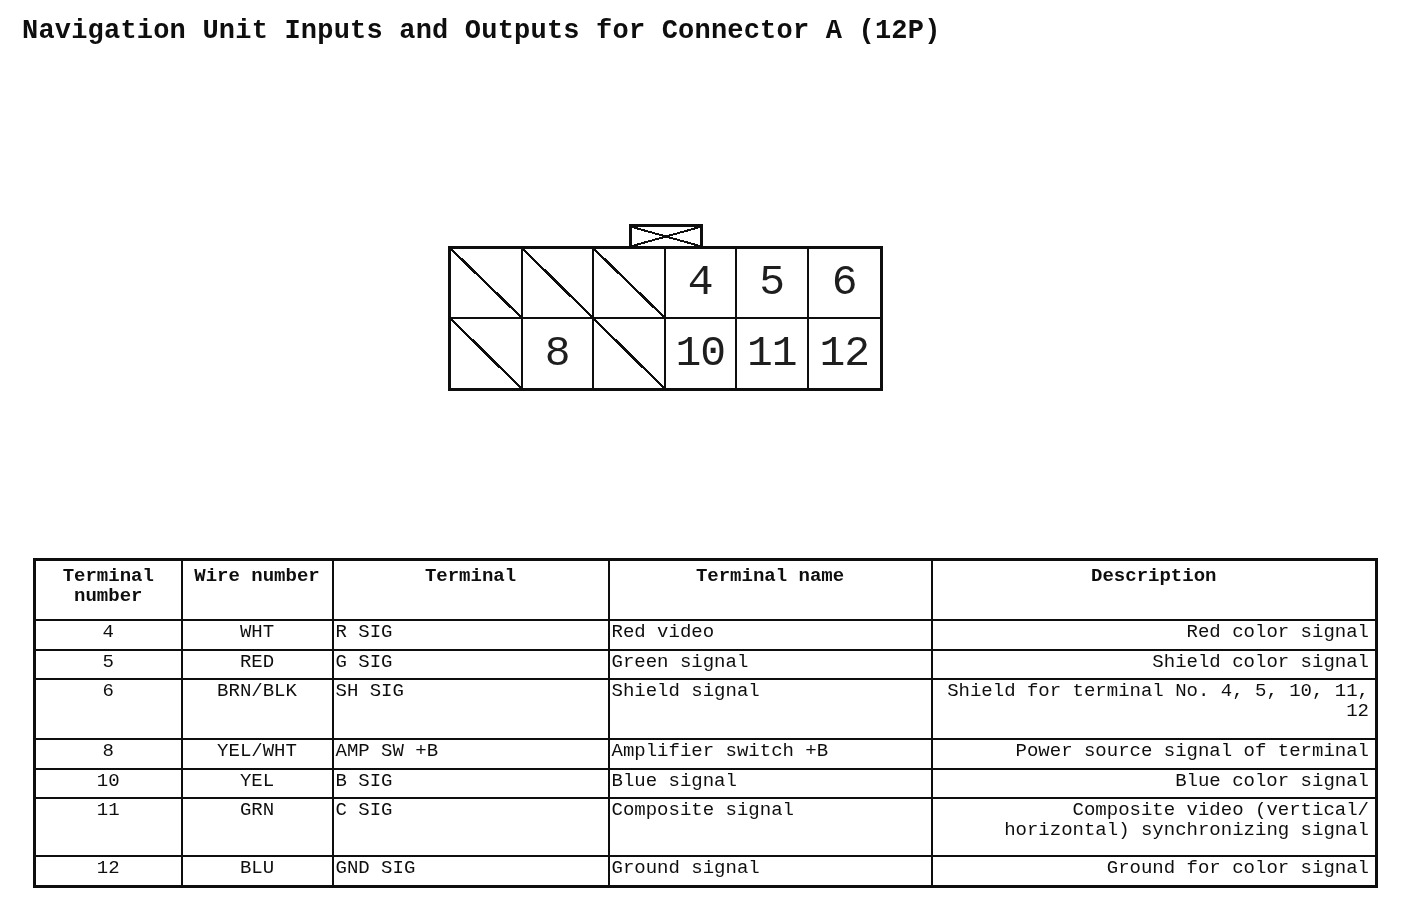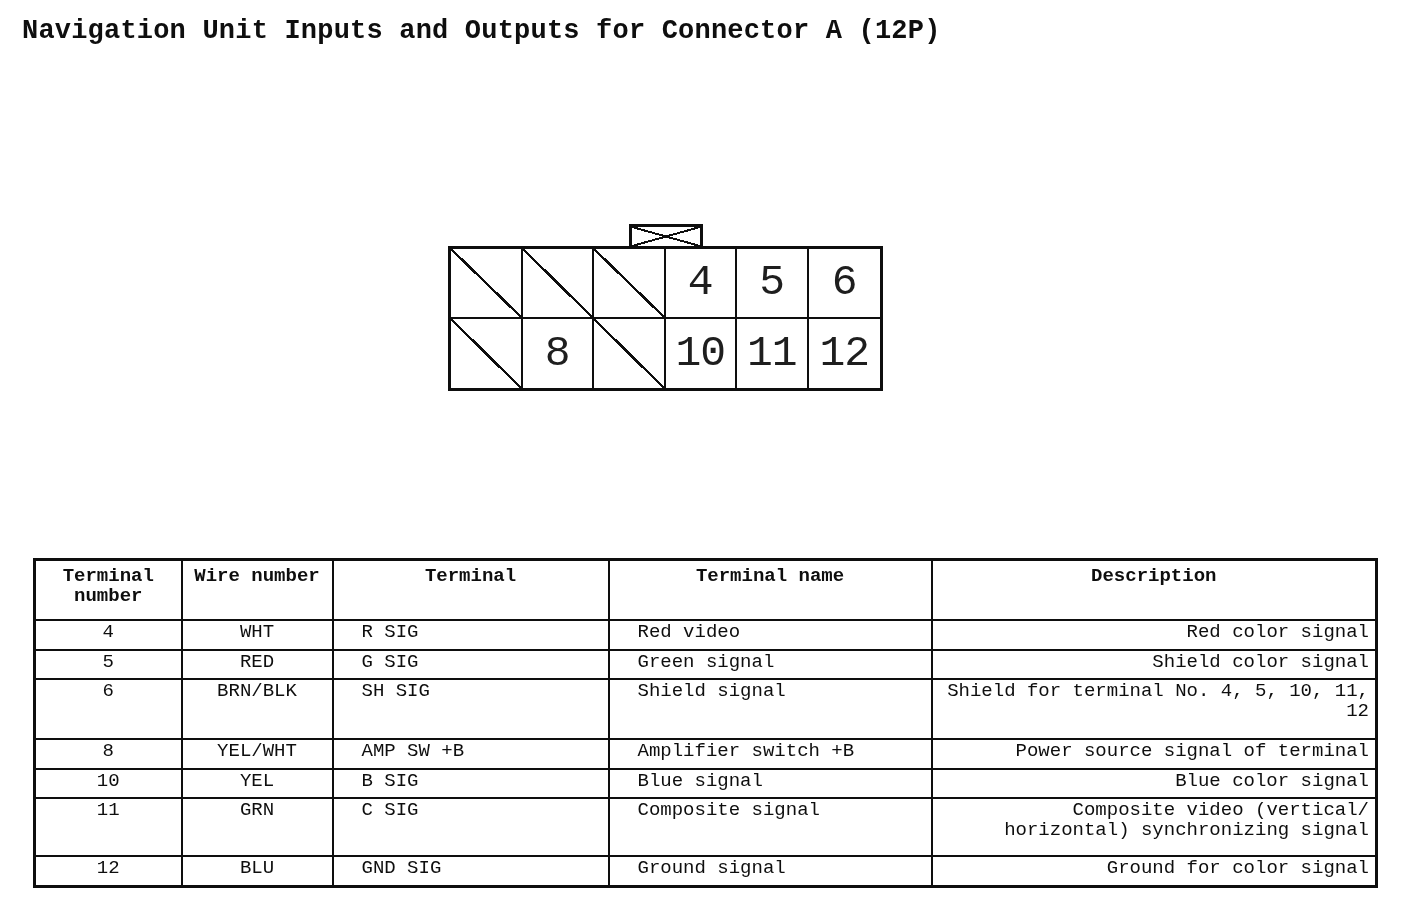--- a/index.html
+++ b/index.html
@@ -91,21 +91,21 @@
     padding: 1px 2px;
     overflow: hidden;
   }
   .terminals th {
     font-weight: 700;
     text-align: center;
     white-space: pre-line;
     padding-top: 5px;
   }
   td.c-center { text-align: center; }
-  td.c-left   { text-align: left; padding-left: 28px; }
+  td.c-left   { text-align: left; padding-left: 2px; }
   td.c-desc   { text-align: right; padding-left: 10px; padding-right: 6px; white-space: pre-line; }
   tr.h60 { height: 60px; }
   tr.h30 { height: 30px; }
   tr.h29 { height: 29px; }
   tr.h58 { height: 58px; }
   tr.h31 { height: 31px; }
 </style>
 </head>
 <body>
 

